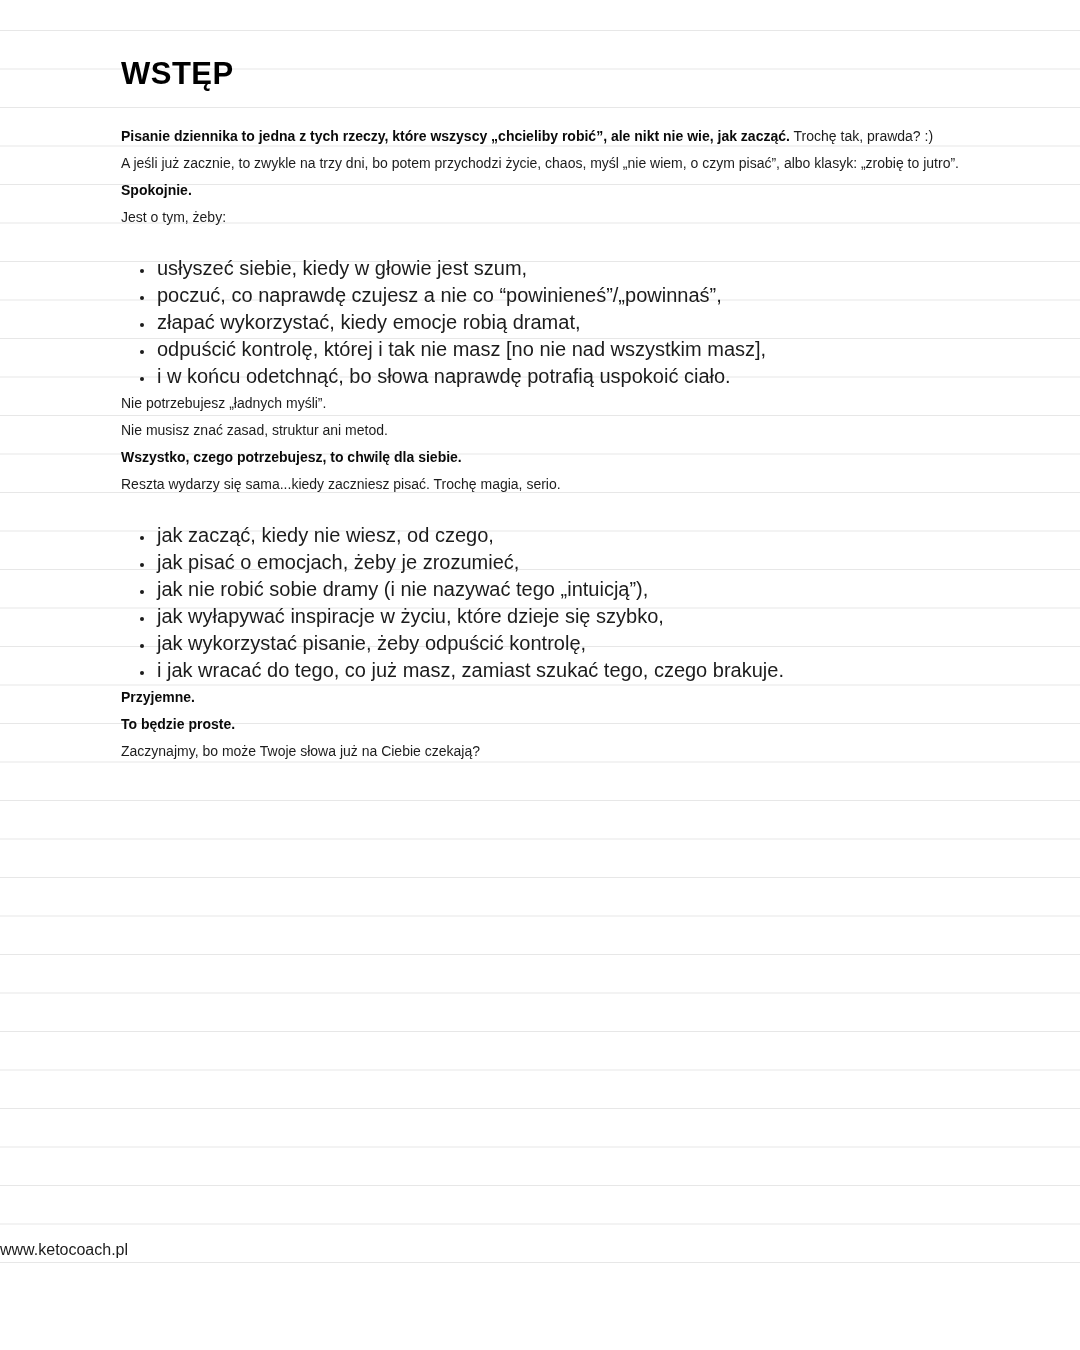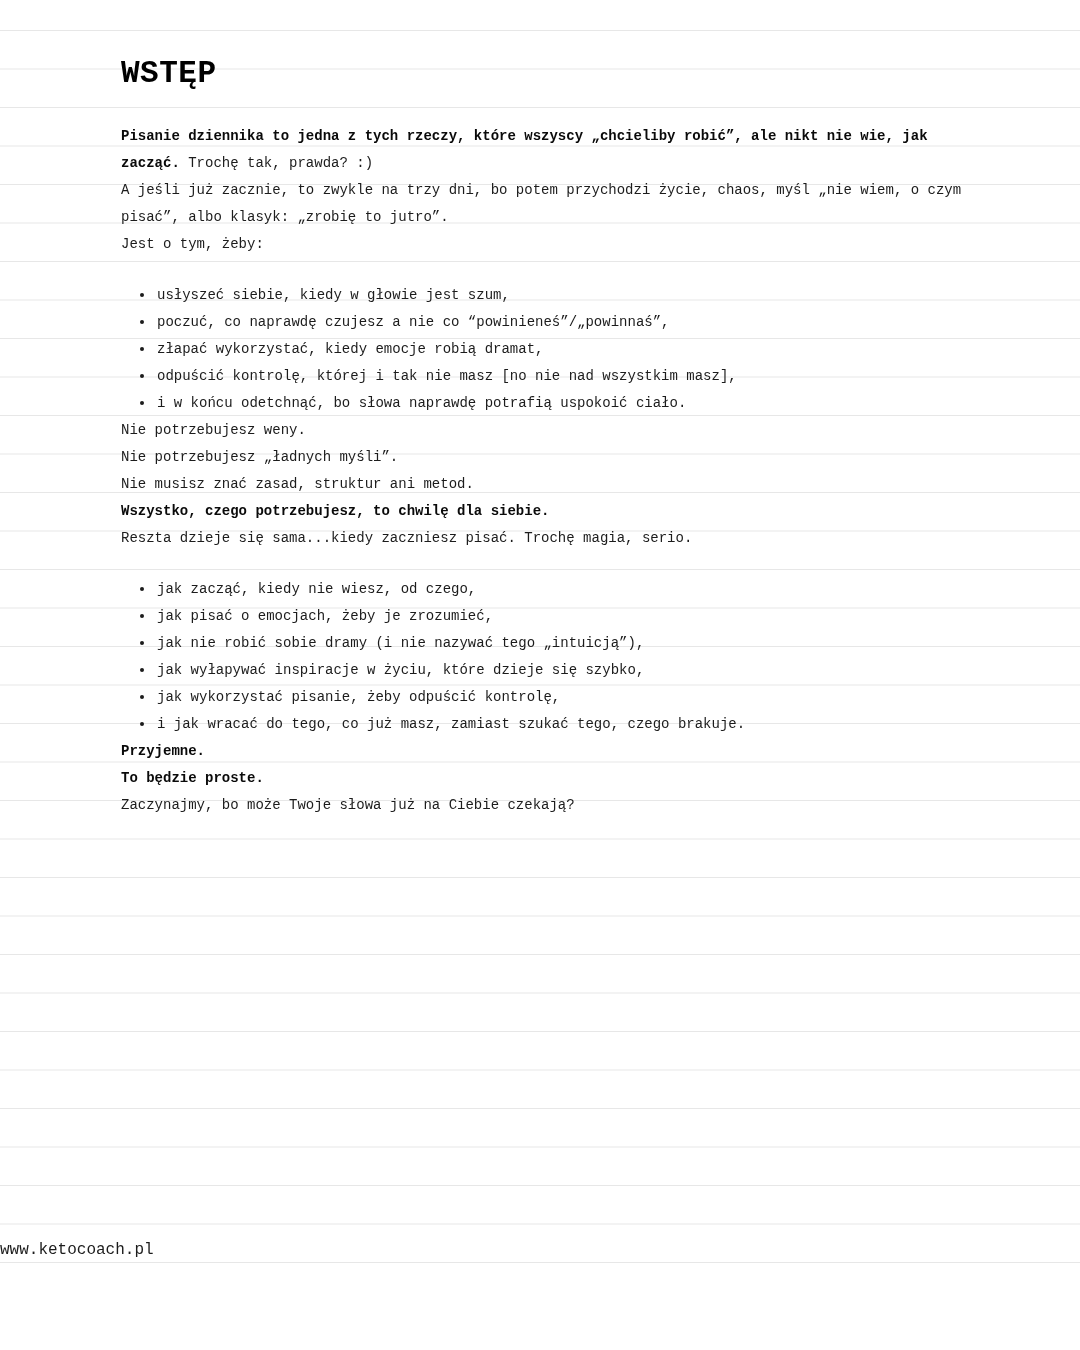--- a/index.html
+++ b/index.html
@@ -8,21 +8,21 @@
   .page {
     position: relative;
     width: 1080px;
     height: 1284px;
     margin: 0 auto;
     background-color: #ffffff;
     
     background-image: linear-gradient(to bottom, transparent calc(100% - 1px), #e7e7e7 calc(100% - 1px));
     background-size: 100% 38.5px;
     background-position: 0 -7.5px;
-    font-family: Liberation Mono, monospace;
+    font-family: Liberation Sans, sans-serif;
     color: #1c1c1c;
     overflow: hidden;
     padding: 55px 105px 12px 121px;
   }
 
   h1.title {
     margin: 0 0 30px 0;
     font-size: 31px;
     line-height: 38px;
     font-weight: 700;
@@ -40,21 +40,21 @@
 
   .gap-1 { margin-bottom: 26px; }
   .gap-2 { margin-bottom: 52px; }
 
   ul.bullets {
     margin: 24px 0 0 0;
     padding: 0 0 0 34px;
     list-style: disc;
   }
   ul.bullets li {
-    font-size: 14px;
+    font-size: 20px;
     line-height: 27px;
     padding-left: 2px;
   }
   ul.bullets li::marker { font-size: 14px; }
 
   .footer {
     position: absolute;
     left: 0;
     right: 0;
     bottom: 22px;
@@ -70,38 +70,38 @@
 <div class="page">
 
   <h1 class="title">WSTĘP</h1>
 
   <p class="para">
     <strong class="bold">Pisanie dziennika to jedna z tych rzeczy, które wszyscy „chcieliby robić”, ale nikt nie wie, jak zacząć.</strong>
     <span>Trochę tak, prawda? :)</span>
   </p>
   <p class="para gap-1">A jeśli już zacznie, to zwykle na trzy dni, bo potem przychodzi życie, chaos, myśl „nie wiem, o czym pisać”, albo klasyk: „zrobię to jutro”.</p>
 
+  <p class="para bold">Spokojnie.</p>
 
 
   <p class="para">Jest o tym, żeby:</p>
 
   <ul class="bullets gap-2">
     <li>usłyszeć siebie, kiedy w głowie jest szum,</li>
     <li>poczuć, co naprawdę czujesz a nie co “powinieneś”/„powinnaś”,</li>
     <li>złapać wykorzystać, kiedy emocje robią dramat,</li>
     <li>odpuścić kontrolę, której i tak nie masz [no nie nad wszystkim masz],</li>
     <li>i w końcu odetchnąć, bo słowa naprawdę potrafią uspokoić ciało.</li>
   </ul>
 
-  <p class="para">Nie potrzebujesz weny.</p>
   <p class="para">Nie potrzebujesz „ładnych myśli”.</p>
   <p class="para gap-1">Nie musisz znać zasad, struktur ani metod.</p>
 
   <p class="para bold">Wszystko, czego potrzebujesz, to chwilę dla siebie.</p>
-  <p class="para gap-1">Reszta dzieje się sama...kiedy zaczniesz pisać. Trochę magia, serio.</p>
+  <p class="para gap-1">Reszta wydarzy się sama...kiedy zaczniesz pisać. Trochę magia, serio.</p>
 
 
   <ul class="bullets gap-2">
     <li>jak zacząć, kiedy nie wiesz, od czego,</li>
     <li>jak pisać o emocjach, żeby je zrozumieć,</li>
     <li>jak nie robić sobie dramy (i nie nazywać tego „intuicją”),</li>
     <li>jak wyłapywać inspiracje w życiu, które dzieje się szybko,</li>
     <li>jak wykorzystać pisanie, żeby odpuścić kontrolę,</li>
     <li>i jak wracać do tego, co już masz, zamiast szukać tego, czego brakuje.</li>
   </ul>

